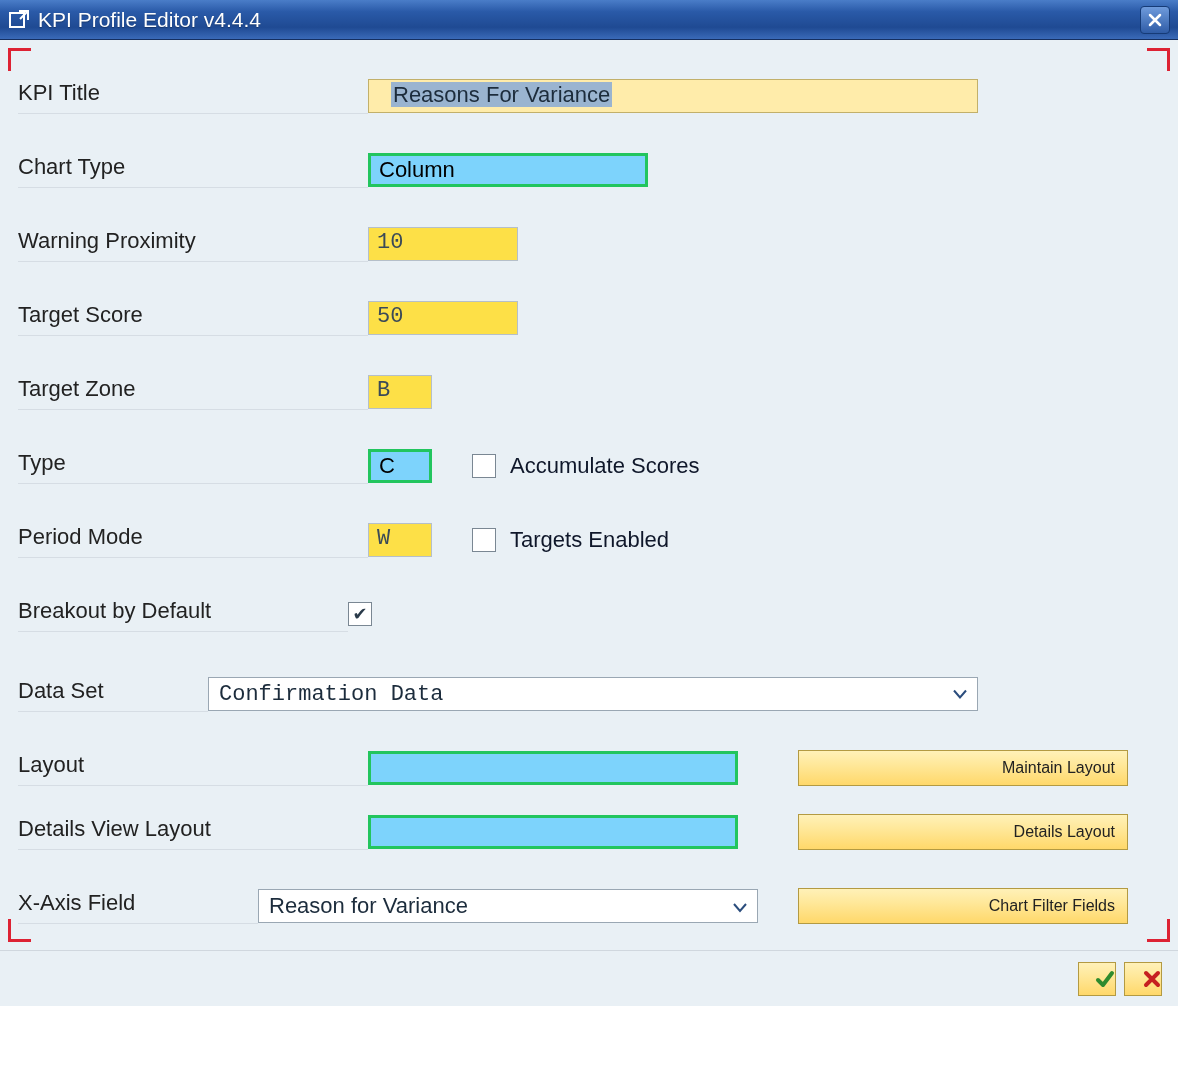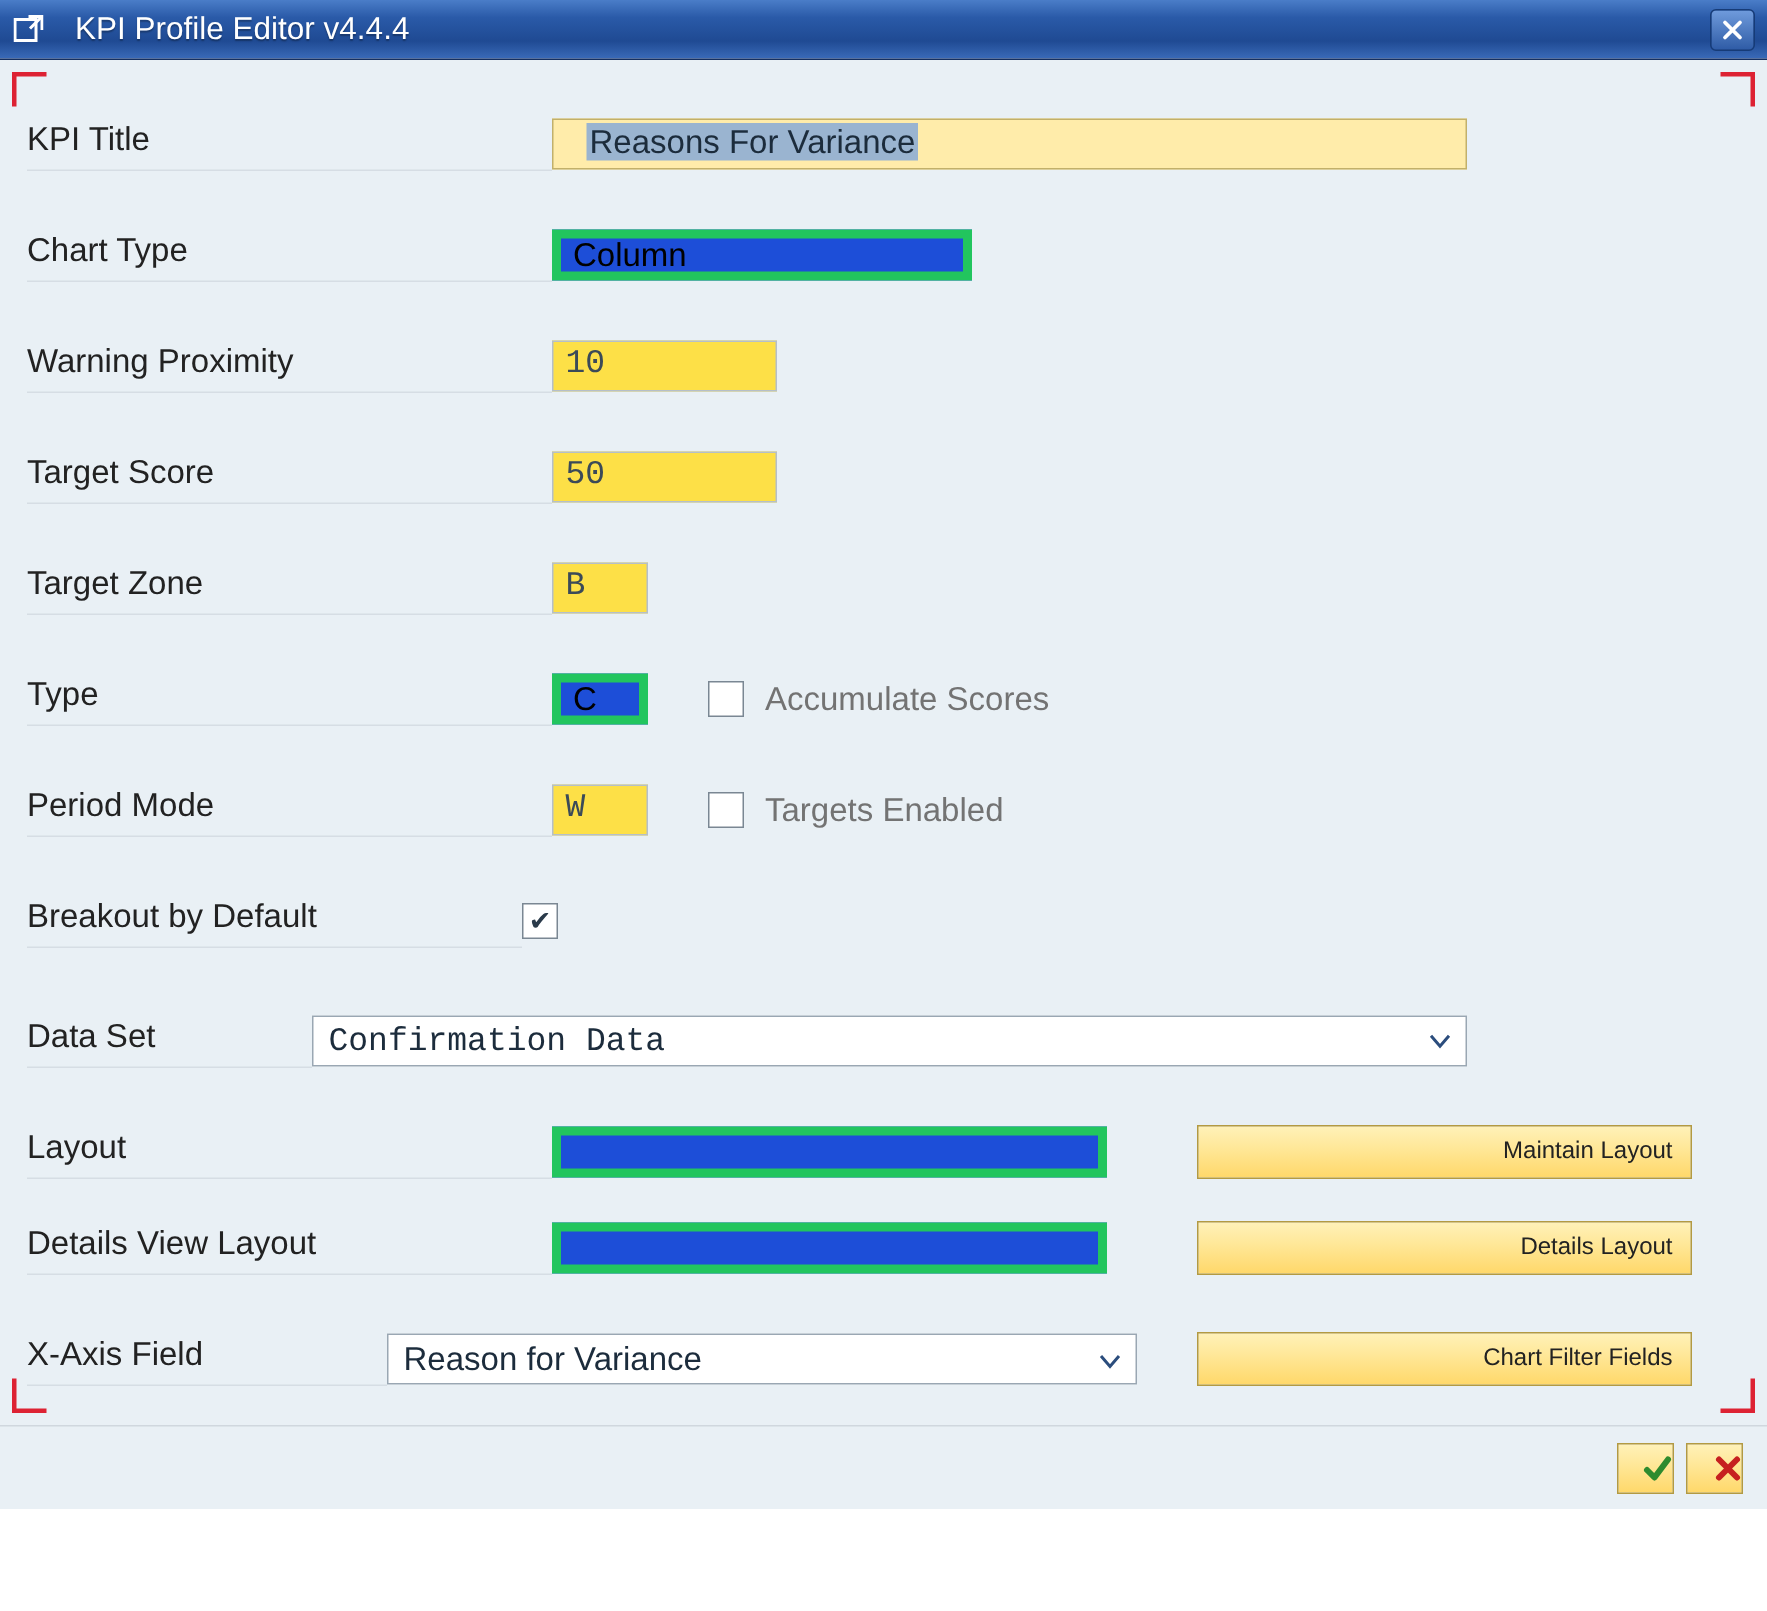--- a/index.html
+++ b/index.html
@@ -17,21 +17,20 @@
   }
   .titlebar {
     height: 40px;
     background: linear-gradient(to bottom, #4a7dc8 0%, #2a5aa8 30%, #1f4a93 70%, #3a6ab8 100%);
     display: flex;
     align-items: center;
     padding: 0 8px;
     color: #fff;
     box-sizing: border-box;
     border-bottom: 1px solid #152f60;
-    gap: 12px;
   }
   .titlebar .t-icon {
     width: 22px;
     height: 22px;
     margin-right: 8px;
     display: flex;
     align-items: center;
     justify-content: center;
   }
   .titlebar .title-text {
@@ -89,22 +88,22 @@
     align-self: stretch;
     display: flex;
     align-items: center;
     box-sizing: border-box;
   }
   .label.narrow { width: 190px; }
   .label.mid { width: 240px; }
 
   .txt {
     height: 34px;
-    border: 6px solid #22c55e;
-    background: #1d4ed8;
+    border: 3px solid #22c55e;
+    background: #7dd3fc;
     font-size: 22px;
     padding: 2px 8px;
     box-sizing: border-box;
     font-family: Arial, Helvetica, sans-serif;
   }
   .txt.ro {
     background: #fde047;
     border: 1px solid #b5bfc9;
     font-family: "Courier New", monospace;
     color: #3b4a58;
@@ -132,21 +131,21 @@
     box-sizing: border-box;
     margin-right: 14px;
   }
   .chk .mark {
     font-size: 18px;
     color: #2a3a4a;
     line-height: 1;
   }
   .chk-label {
     font-size: 22px;
-    color: #737373;
+    color: #0f172a;
   }
 
   .select {
     height: 34px;
     border: 1px solid #9aa7b3;
     background: #fff;
     display: flex;
     align-items: center;
     padding: 0 10px;
     box-sizing: border-box;

